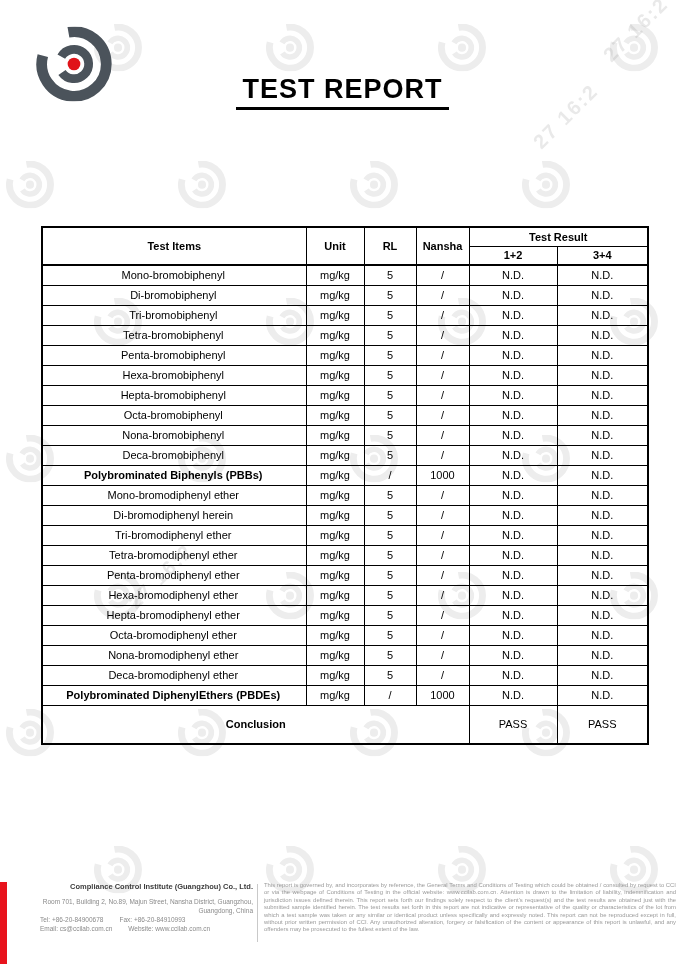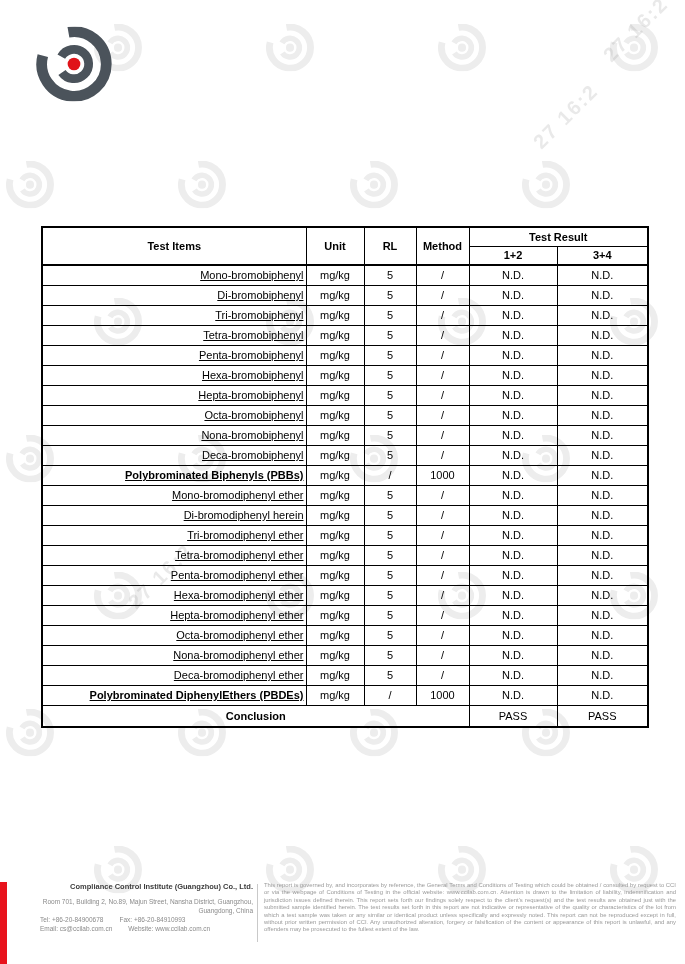--- a/index.html
+++ b/index.html
@@ -84,23 +84,23 @@
     text-align: center;
     vertical-align: middle;
     padding: 0 2px;
     overflow: hidden;
     white-space: nowrap;
   }
   .report-table { border: 2px solid #000; margin-top: 8px; }
   .report-table thead { border-bottom: 2px solid #000; }
   .report-table thead th { font-weight: bold; height: 19px; }
   .report-table tbody td { height: 20px; font-weight: normal; }
-  .report-table td.c-item { text-align: right; padding-left: 0; text-decoration: underline; }
+  .report-table td.c-item { text-align: center; padding-left: 0; }
   .report-table tr.bold-row td.c-item { font-weight: bold; }
-  .report-table tr.conclusion-row td { height: 22px; }
+  .report-table tr.conclusion-row td { height: 39px; }
   .report-table tr.conclusion-row td.c-conclusion { font-weight: bold; text-align: center; }
 
   
   .footer { position: absolute; left: 40px; top: 882px; right: 10px; }
   .footer-left { position: absolute; left: 0; top: 0; width: 213px; text-align: right; }
   .company-name { font-size: 7.5px; font-weight: bold; color: #3c3c3c; margin-bottom: 7px; }
   .addr { font-size: 6.5px; color: #8a8a8a; line-height: 8.5px; }
   .contact-line { display: flex; gap: 16px; font-size: 6.5px; color: #8a8a8a; line-height: 9px; }
   .footer-divider {
     position: absolute; left: 217px; top: 2px;
@@ -222,38 +222,41 @@
     </div>
 
   <div class="content">
 
     <div class="red-bar"></div>
 
     <svg class="logo" width="88" height="76" viewBox="0 0 90 76" style="color:#4b535b; --dot:#e01319;">
       <use href="#cci-logo"></use>
     </svg>
 
+    <div class="title-wrap">
+      <span class="title">TEST REPORT</span>
+    </div>
 
 
 
     <table class="report-table">
       <colgroup>
         <col style="width:264px">
           <col style="width:58px">
           <col style="width:52px">
         <col style="width:53px">
           <col style="width:88px">
           <col style="width:91px">
       </colgroup>
       <thead>
         <tr class="h1">
           <th rowspan="2">Test Items</th>
           <th rowspan="2">Unit</th>
           <th rowspan="2">RL</th>
-          <th rowspan="2">Method</th>
+          <th rowspan="2">Nansha</th>
           <th colspan="2">Test Result</th>
         </tr>
         <tr class="h2">
           <th>1+2</th>
           <th>3+4</th>
         </tr>
       </thead>
       <tbody>
 
       <tr>

